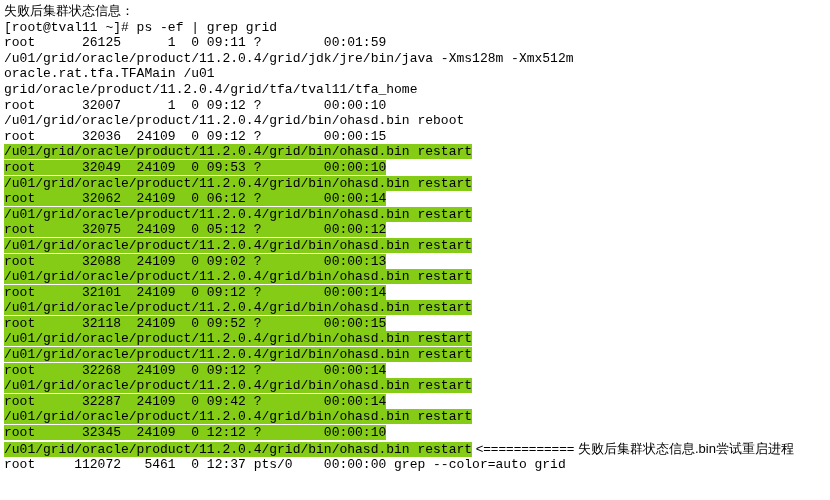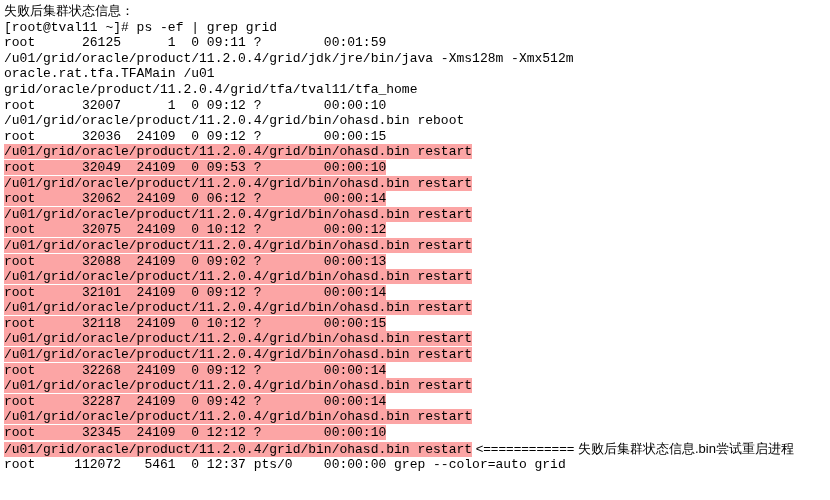--- a/index.html
+++ b/index.html
@@ -9,21 +9,21 @@
       margin: 0;
       padding: 4px;
       background: #fff;
       color: #000;
       width: 830px;
     }
     .line {
       white-space: pre;
     }
     .hl {
-      background: #fca5a5;
+      background: #84cc16;
     }
     .annotation {
       color: #000;
       font-family: sans-serif;
     }
   </style>
 </head>
 <body>
 
 <div>
@@ -35,27 +35,27 @@
       <div class="line">oracle.rat.tfa.TFAMain /u01</div>
       <div class="line">grid/oracle/product/11.2.0.4/grid/tfa/tval11/tfa_home</div>
       <div class="line">root      32007      1  0 09:12 ?        00:00:10</div>
       <div class="line">/u01/grid/oracle/product/11.2.0.4/grid/bin/ohasd.bin reboot</div>
       <div class="line">root      32036  24109  0 09:12 ?        00:00:15</div>
       <div class="line"><span class="hl">/u01/grid/oracle/product/11.2.0.4/grid/bin/ohasd.bin restart</span></div>
       <div class="line"><span class="hl">root      32049  24109  0 09:53 ?        00:00:10</span></div>
       <div class="line"><span class="hl">/u01/grid/oracle/product/11.2.0.4/grid/bin/ohasd.bin restart</span></div>
       <div class="line"><span class="hl">root      32062  24109  0 06:12 ?        00:00:14</span></div>
       <div class="line"><span class="hl">/u01/grid/oracle/product/11.2.0.4/grid/bin/ohasd.bin restart</span></div>
-      <div class="line"><span class="hl">root      32075  24109  0 10:12 ?        00:00:12</span></div>
+      <div class="line"><span class="hl">root      32075  24109  0 05:12 ?        00:00:12</span></div>
       <div class="line"><span class="hl">/u01/grid/oracle/product/11.2.0.4/grid/bin/ohasd.bin restart</span></div>
       <div class="line"><span class="hl">root      32088  24109  0 09:02 ?        00:00:13</span></div>
       <div class="line"><span class="hl">/u01/grid/oracle/product/11.2.0.4/grid/bin/ohasd.bin restart</span></div>
       <div class="line"><span class="hl">root      32101  24109  0 09:12 ?        00:00:14</span></div>
       <div class="line"><span class="hl">/u01/grid/oracle/product/11.2.0.4/grid/bin/ohasd.bin restart</span></div>
-      <div class="line"><span class="hl">root      32118  24109  0 10:12 ?        00:00:15</span></div>
+      <div class="line"><span class="hl">root      32118  24109  0 09:52 ?        00:00:15</span></div>
       <div class="line"><span class="hl">/u01/grid/oracle/product/11.2.0.4/grid/bin/ohasd.bin restart</span></div>
       <div class="line"><span class="hl">/u01/grid/oracle/product/11.2.0.4/grid/bin/ohasd.bin restart</span></div>
       <div class="line"><span class="hl">root      32268  24109  0 09:12 ?        00:00:14</span></div>
       <div class="line"><span class="hl">/u01/grid/oracle/product/11.2.0.4/grid/bin/ohasd.bin restart</span></div>
       <div class="line"><span class="hl">root      32287  24109  0 09:42 ?        00:00:14</span></div>
       <div class="line"><span class="hl">/u01/grid/oracle/product/11.2.0.4/grid/bin/ohasd.bin restart</span></div>
       <div class="line"><span class="hl">root      32345  24109  0 12:12 ?        00:00:10</span></div>
     </div>
   <div class="line"><span class="hl">/u01/grid/oracle/product/11.2.0.4/grid/bin/ohasd.bin restart</span><span class="annotation"> &lt;============ </span><span class="annotation">失败后集群状态信息.bin尝试重启进程</span></div>
   <div class="line">root     112072   5461  0 12:37 pts/0    00:00:00 grep --color=auto grid</div>

